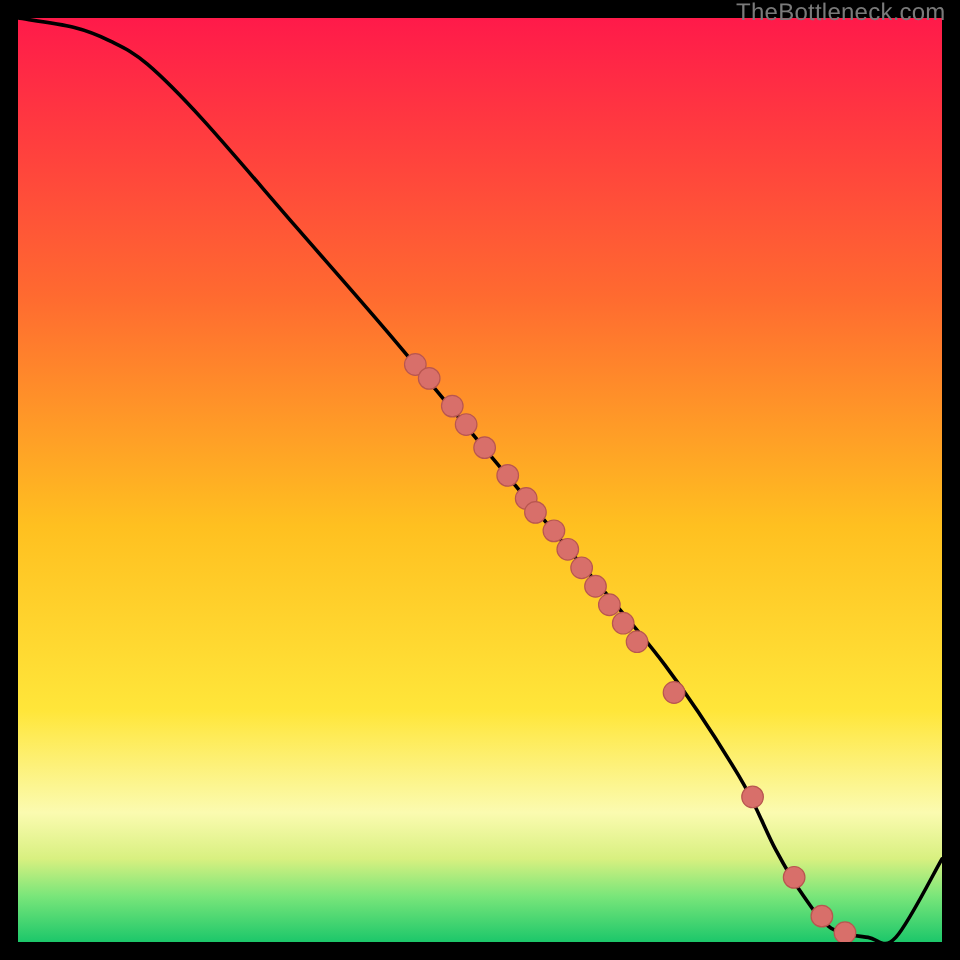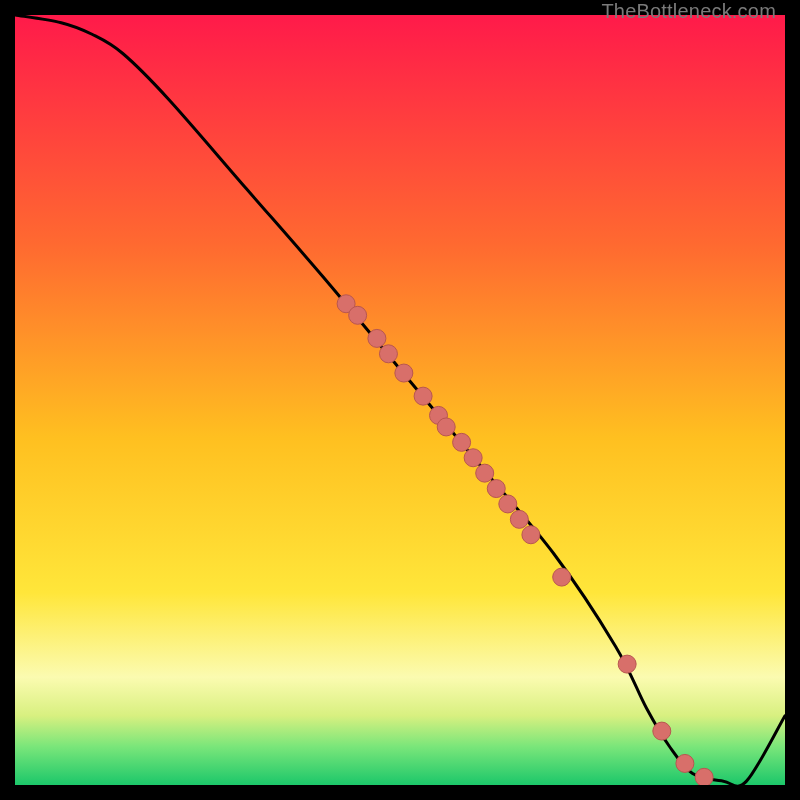--- a/index.html
+++ b/index.html
@@ -34,21 +34,21 @@
     position: absolute;
     left: 0;
     top: 0;
     width: 100%;
     height: 100%;
     pointer-events: none;
   }
   .watermark {
     position: absolute;
     top: 0px;
-    right: 24px;
+    right: 12px;
     font-family: Arial, Helvetica, sans-serif;
     font-size: 20px;
     font-weight: 500;
     color: #7a7a7a;
     letter-spacing: 0.2px;
     user-select: none;
     margin-left: 36px;
   }
 </style>
 </head>

